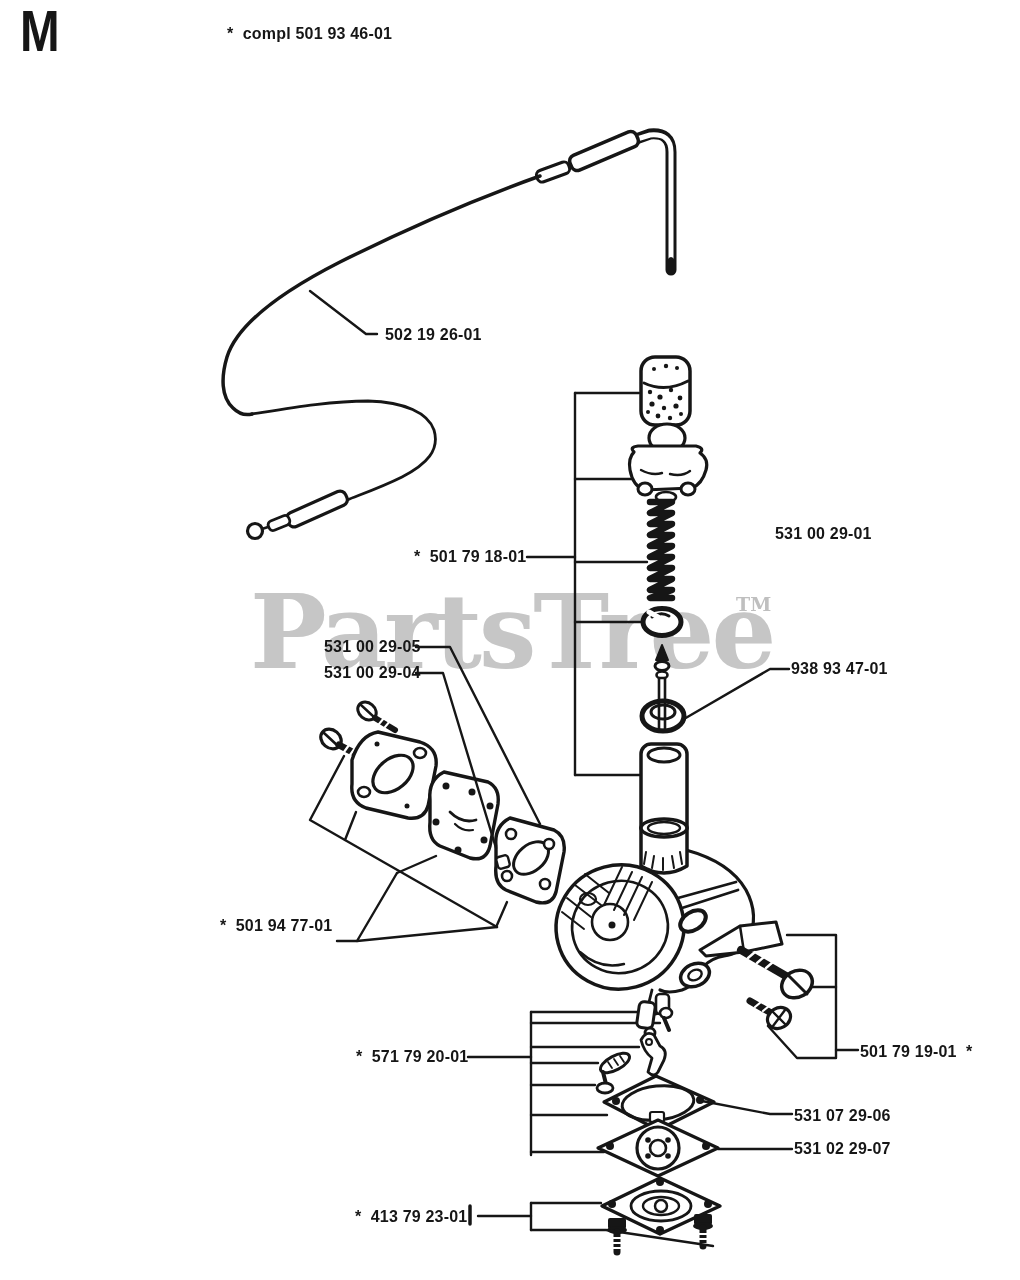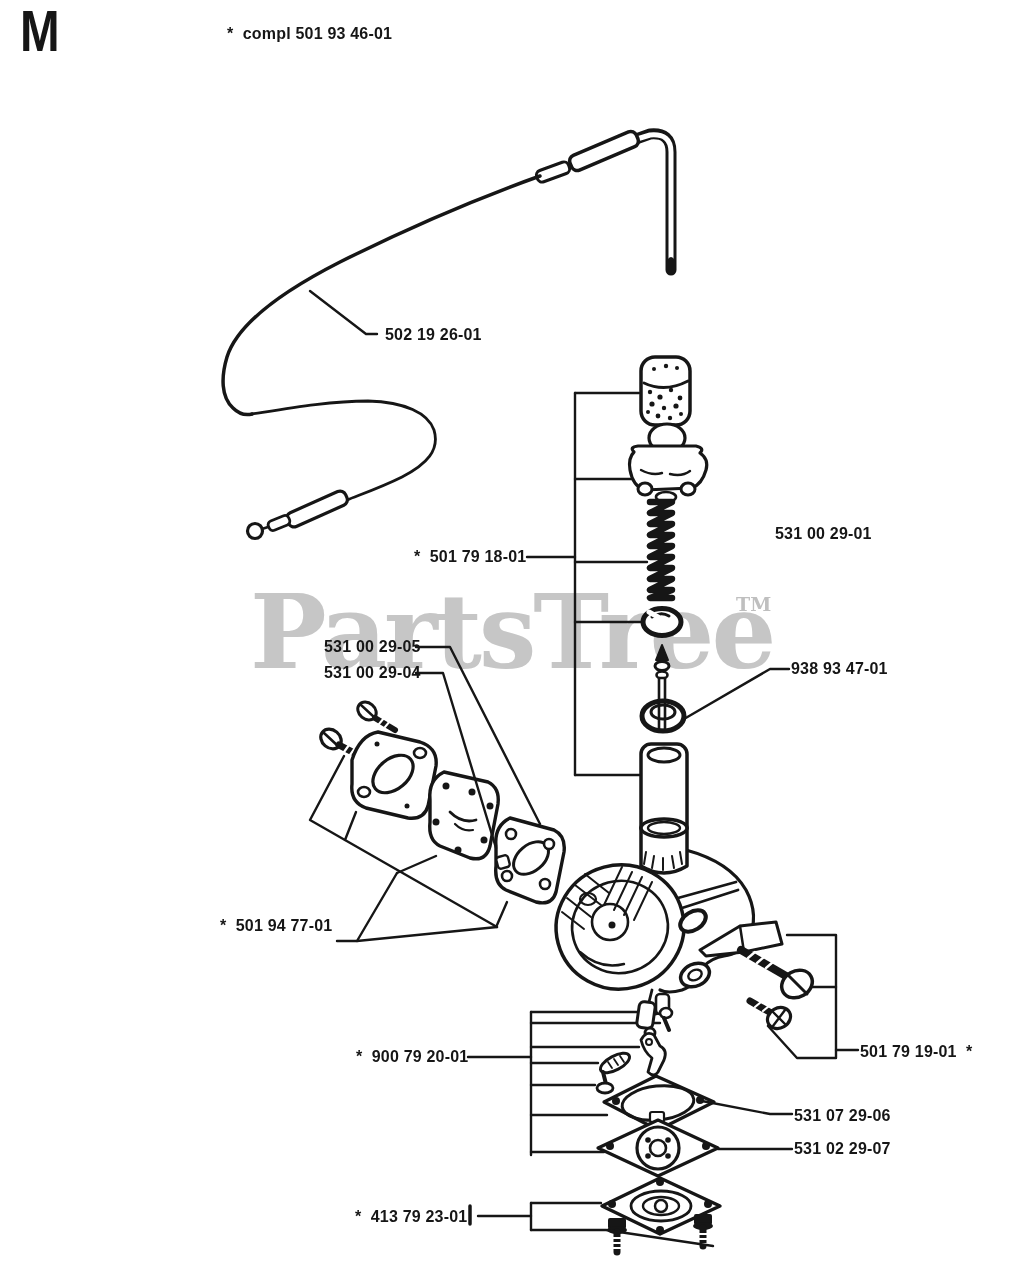--- a/index.html
+++ b/index.html
@@ -303,18 +303,18 @@
 
   <div class="corner">M</div>
   <div class="lbl" style="left:227px;top:24px">*  compl 501 93 46-01</div>
   <div class="lbl" style="left:385px;top:325px">502 19 26-01</div>
   <div class="lbl" style="left:414px;top:547px">*  501 79 18-01</div>
   <div class="lbl" style="left:775px;top:524px">531 00 29-01</div>
   <div class="lbl" style="left:324px;top:637px">531 00 29-05</div>
   <div class="lbl" style="left:324px;top:663px">531 00 29-04</div>
   <div class="lbl" style="left:791px;top:659px">938 93 47-01</div>
   <div class="lbl" style="left:220px;top:916px">*  501 94 77-01</div>
-  <div class="lbl" style="left:356px;top:1047px">*  900 79 20-01</div>
+  <div class="lbl" style="left:356px;top:1047px">*  571 79 20-01</div>
   <div class="lbl" style="left:860px;top:1042px">501 79 19-01  *</div>
   <div class="lbl" style="left:794px;top:1106px">531 07 29-06</div>
   <div class="lbl" style="left:794px;top:1139px">531 02 29-07</div>
   <div class="lbl" style="left:355px;top:1207px">*  413 79 23-01</div>
 </div>
 
 </body></html>

